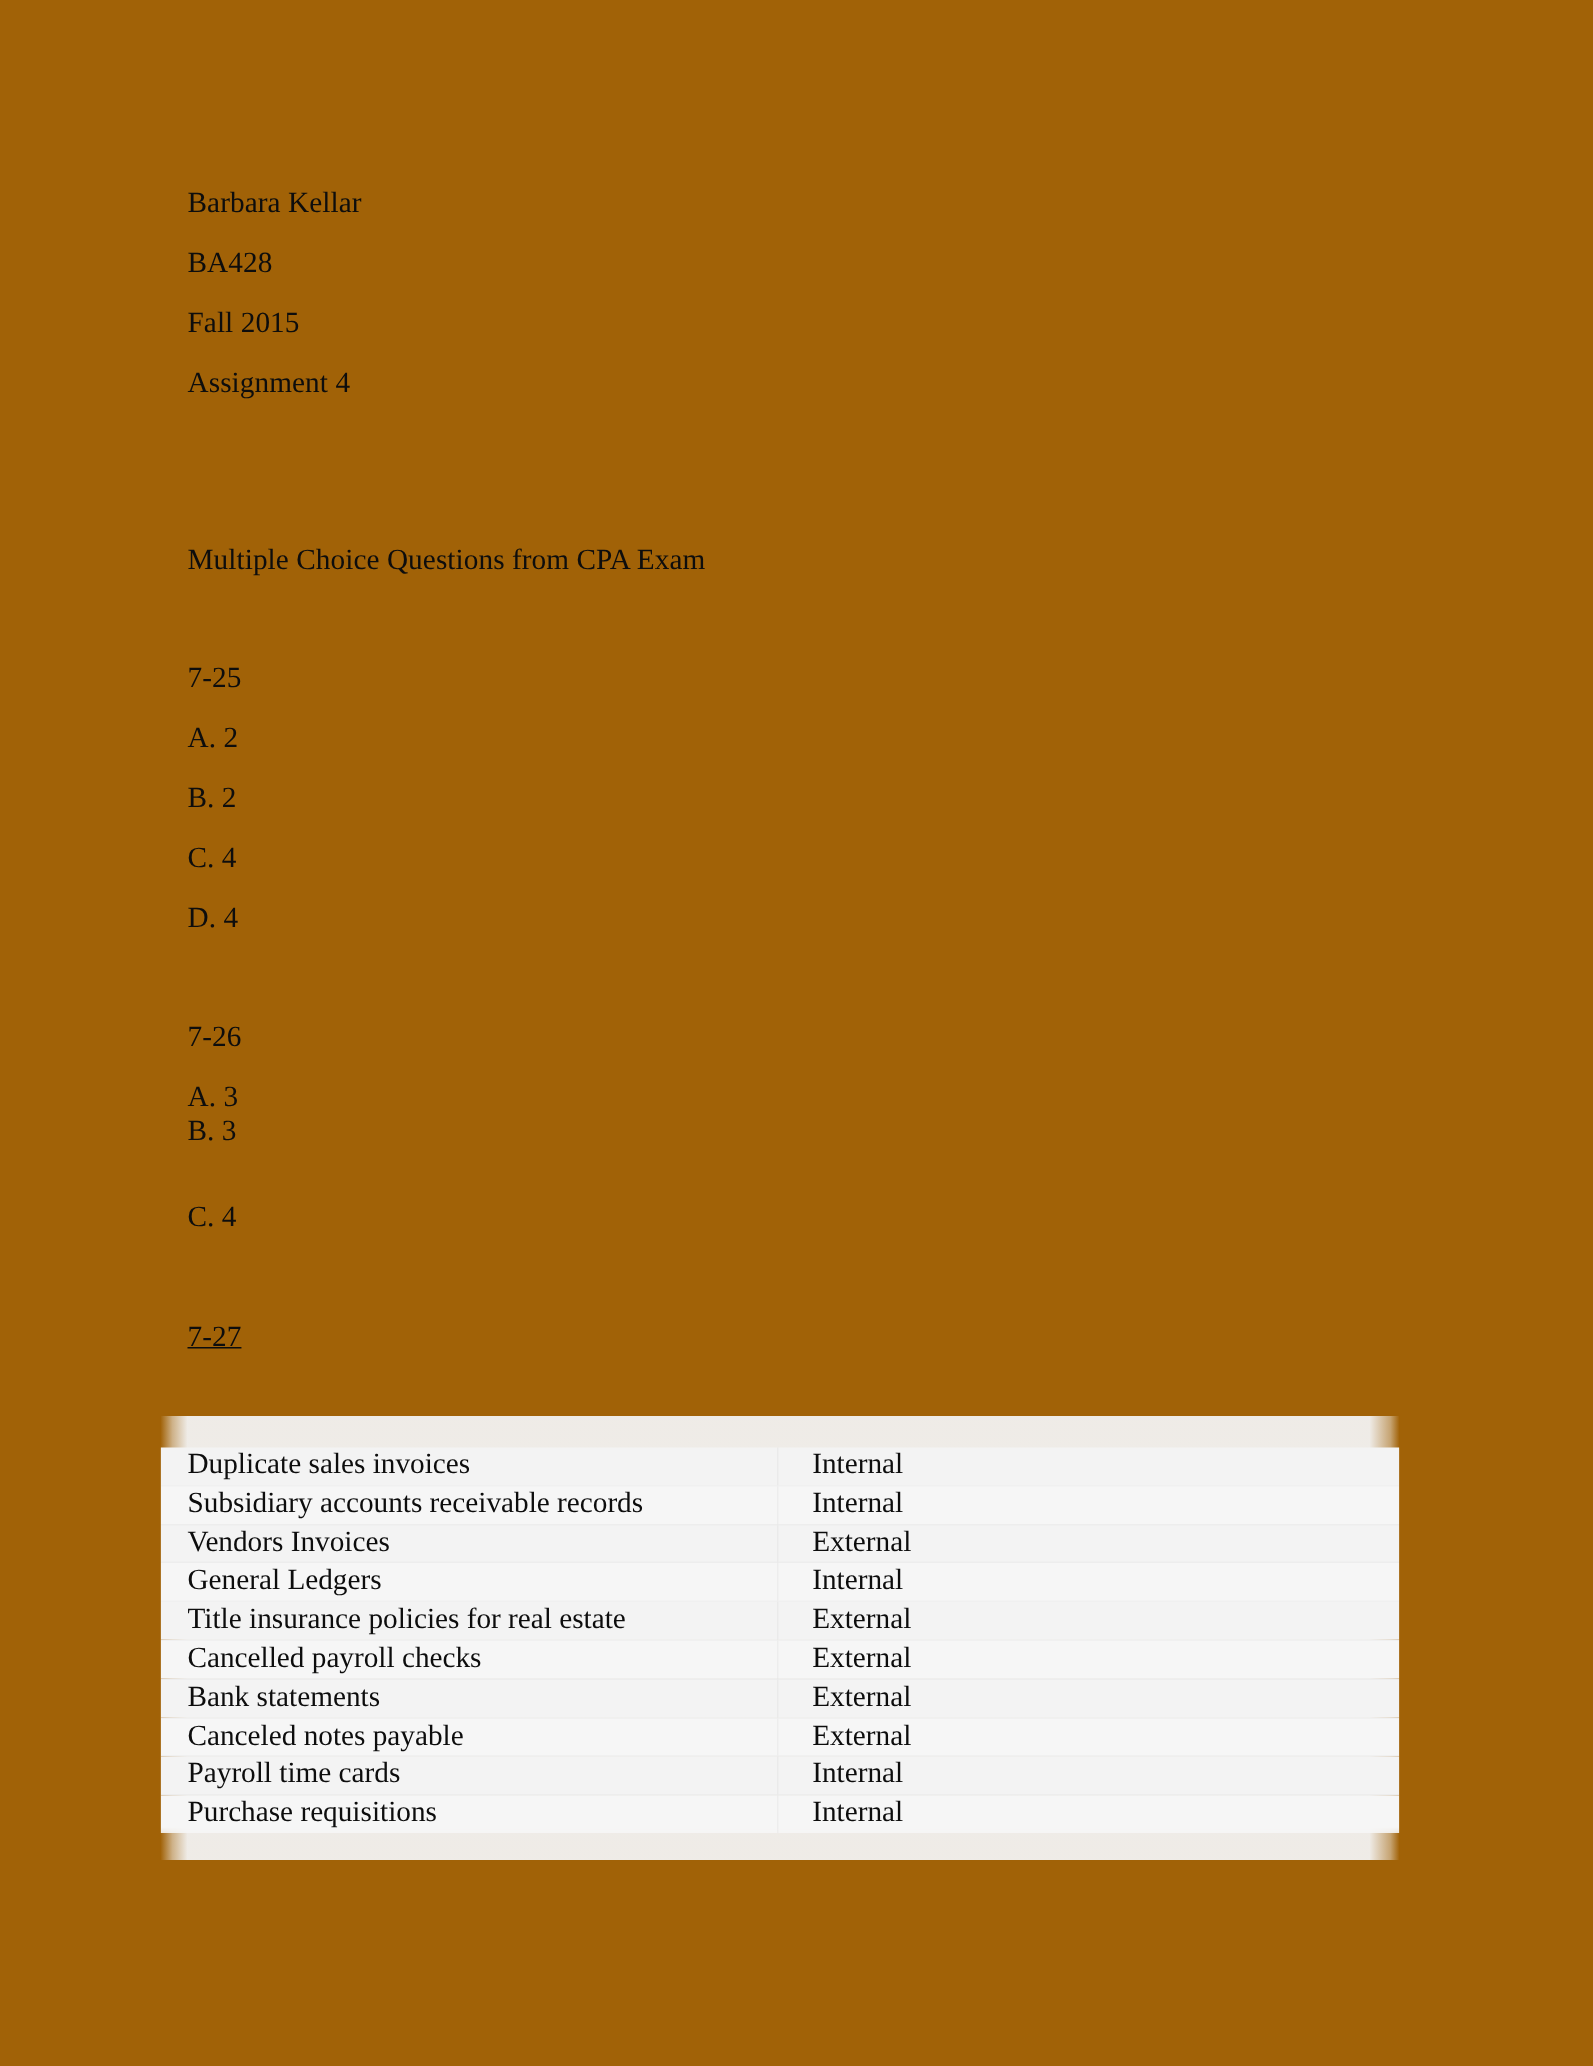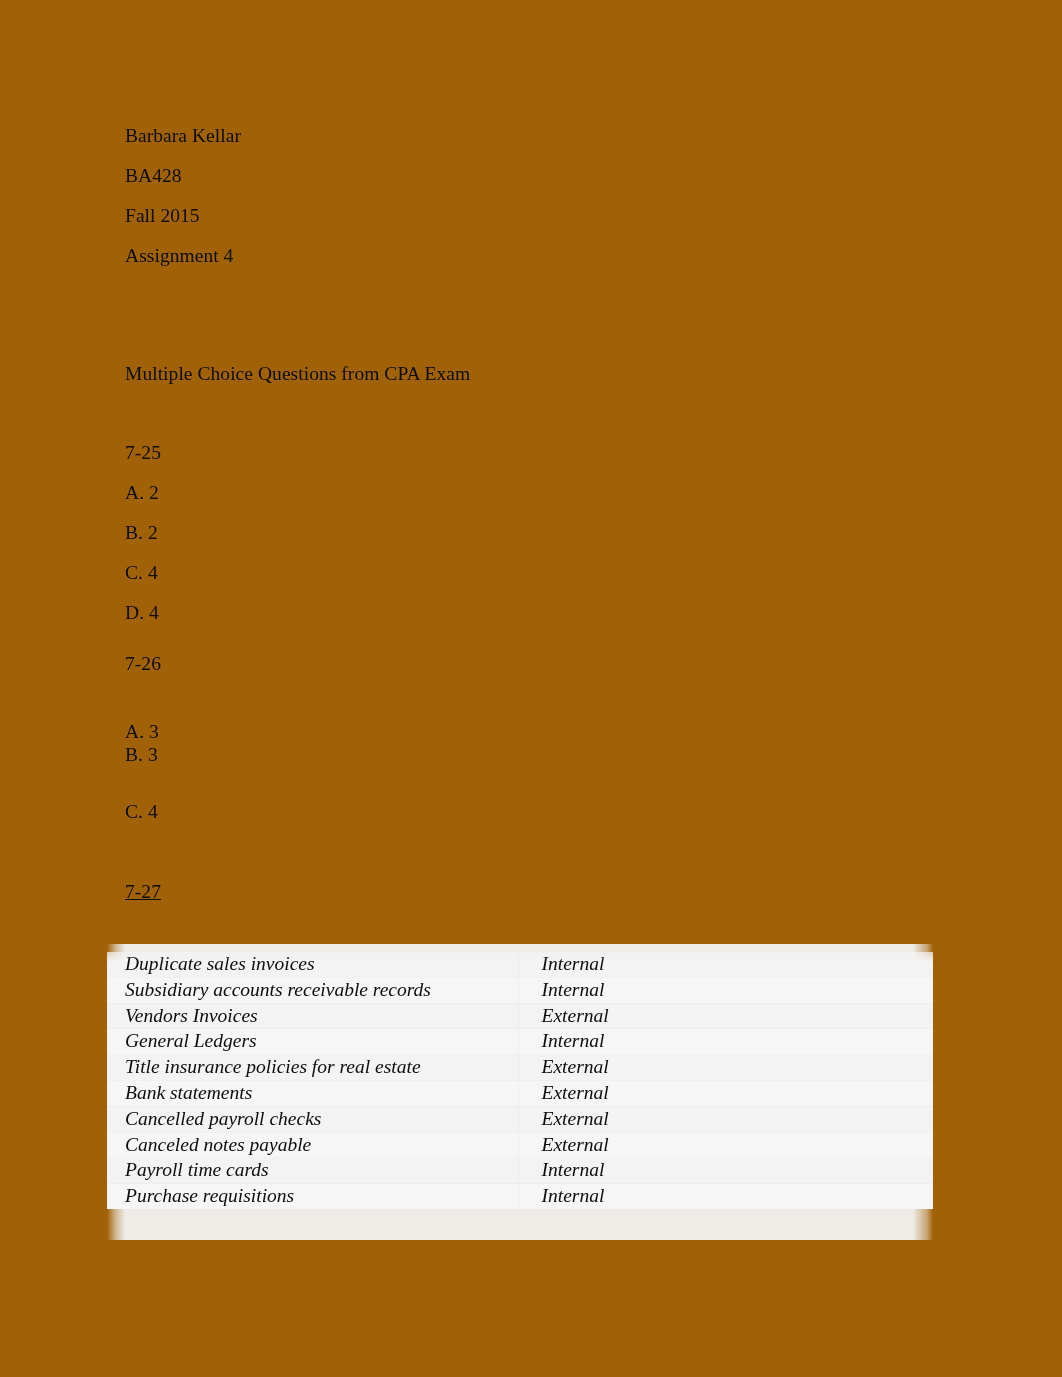--- a/index.html
+++ b/index.html
@@ -43,21 +43,21 @@
   
   .sec-title { top: 362px; }
 
   
   .q1-num { top: 441px; }
   .q1-a   { top: 481px; }
   .q1-b   { top: 521px; }
   .q1-c   { top: 561px; }
   .q1-d   { top: 601px; }
 
-  .q2-num { top: 652px; }
+  .q2-num { top: 680px; }
   .q2-a   { top: 720px; }
   .q2-b   { top: 743px; }
   .q2-c   { top: 800px; }
 
   .q3-num { top: 880px; text-decoration: underline; }
 
   
   .table-wrap {
     position: absolute;
     left: 107px;
@@ -92,26 +92,25 @@
         rgba(0,0,0,0.75) 9px,
         rgba(0,0,0,1) 18px,
         rgba(0,0,0,1) calc(100% - 22px),
         rgba(0,0,0,0.6) calc(100% - 8px),
         rgba(0,0,0,0) 100%);
   }
 
   table.doc-table {
     position: absolute;
     left: 0;
-    top: 8px;
+    top: 21px;
     width: 826px;
     border-collapse: collapse;
     font-size: 19.5px;
     color: #0d0d0d;
-    font-style: italic;
   }
   table.doc-table td {
     height: 24.8px;
     padding: 0 0 0 0;
     vertical-align: middle;
     border: none;
     line-height: 24.8px;
     white-space: nowrap;
   }
   table.doc-table tr { background: #f4f4f4; }
@@ -177,25 +176,25 @@
           </tr>
           <tr>
             <td class="c1">General Ledgers</td>
             <td class="c2">Internal</td>
           </tr>
           <tr>
             <td class="c1">Title insurance policies for real estate</td>
             <td class="c2">External</td>
           </tr>
           <tr>
+            <td class="c1">Cancelled payroll checks</td>
+            <td class="c2">External</td>
+          </tr>
+          <tr>
             <td class="c1">Bank statements</td>
-            <td class="c2">External</td>
-          </tr>
-          <tr>
-            <td class="c1">Cancelled payroll checks</td>
             <td class="c2">External</td>
           </tr>
           <tr>
             <td class="c1">Canceled notes payable</td>
             <td class="c2">External</td>
           </tr>
           <tr>
             <td class="c1">Payroll time cards</td>
             <td class="c2">Internal</td>
           </tr>

